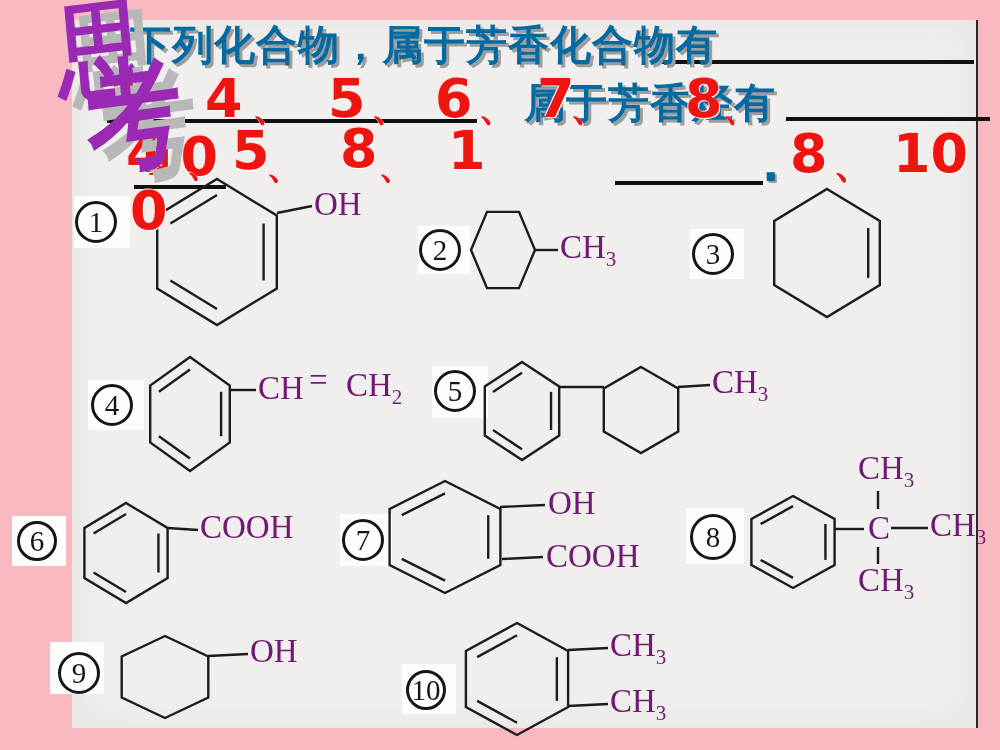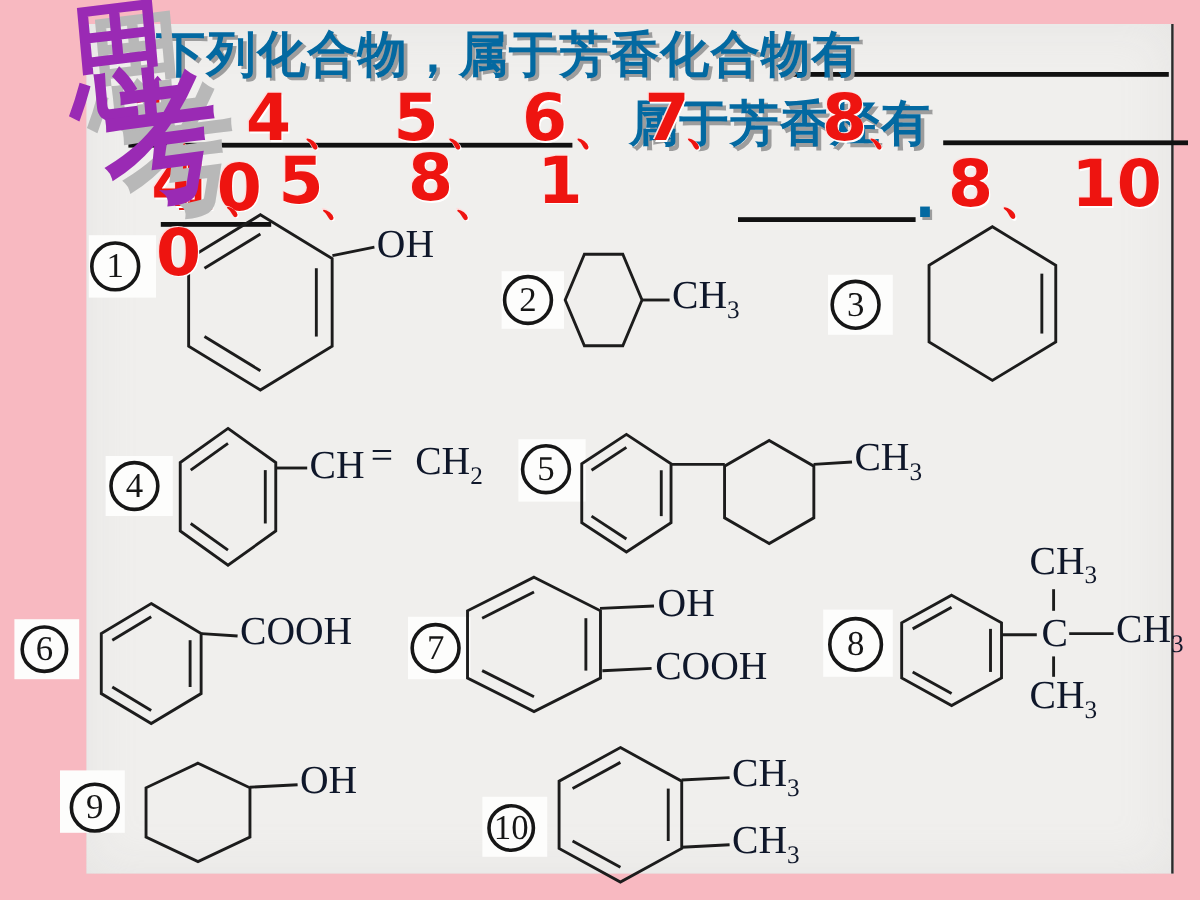--- a/index.html
+++ b/index.html
@@ -28,21 +28,21 @@
        white-space:nowrap;z-index:5;
        text-shadow:1px 1px 0 #ffffff,-1px -1px 0 #ffdddd;}
   
   #molsvg{position:absolute;left:0;top:0;z-index:4;}
   .labelbox{position:absolute;background:#fdfdfc;z-index:4;}
   .mol-label{position:absolute;border:3px solid #161616;border-radius:50%;
              display:flex;align-items:center;justify-content:center;
              font-family:"Liberation Serif",serif;color:#161616;
              font-size:29px;z-index:5;background:transparent;}
   .formula{position:absolute;font-family:"Liberation Serif",serif;
-           color:#0f172a;font-size:33px;line-height:1;white-space:nowrap;z-index:5;}
+           color:#701a75;font-size:33px;line-height:1;white-space:nowrap;z-index:5;}
   .formula sub{font-size:21px;vertical-align:-8px;}
 </style>
 </head>
 <body>
 
 <div id="slide">
   <div id="paper"></div>
 
   <span id="wa1" class="wordart">思</span>
   <span id="wa2" class="wordart">考</span>

